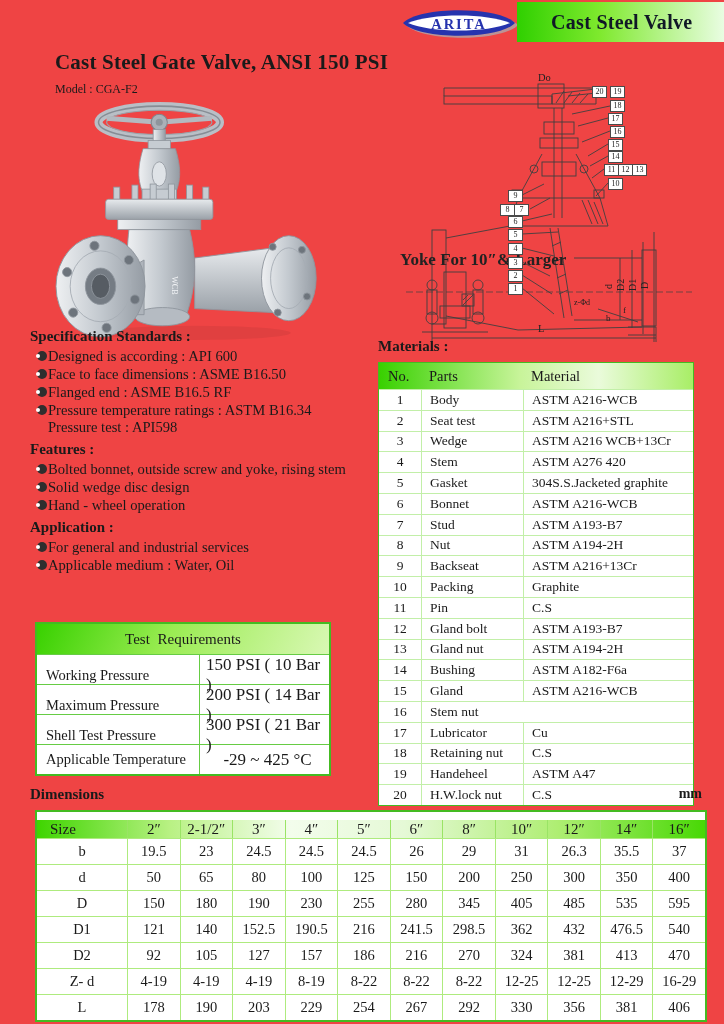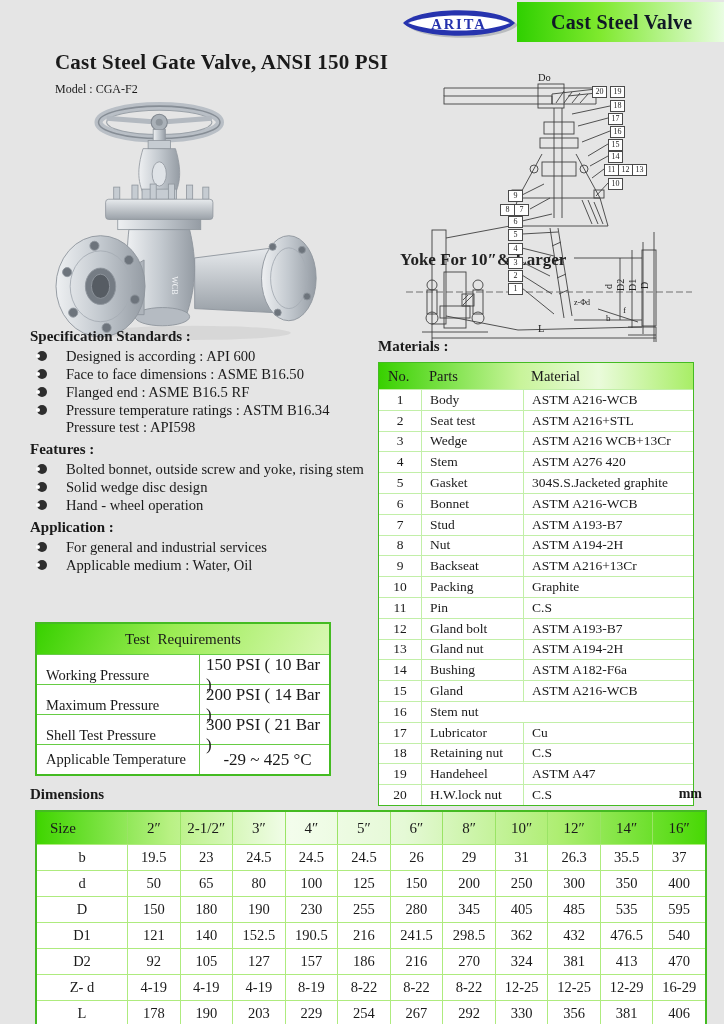--- a/index.html
+++ b/index.html
@@ -1,16 +1,16 @@
 <!DOCTYPE html>
 <html><head>
 <meta charset="utf-8">
 <style>
   html,body{margin:0;padding:0;background:#ffffff;}
-  #page{position:relative;width:724px;height:1024px;background:#e5e5e5;overflow:hidden;
+  #page{position:relative;width:724px;height:1024px;background:#ef4444;overflow:hidden;
         font-family:"Liberation Serif","DejaVu Serif",serif;color:#1a1a1a;}
 
   
   .logo{position:absolute;left:401px;top:3px;width:116px;height:40px;}
   .banner{position:absolute;left:517px;top:2px;width:207px;height:40px;
           background:linear-gradient(90deg,#2fd000 0%,#7fe92e 40%,#e9fde2 100%);
           display:flex;align-items:center;}
   .banner span{font-size:20px;font-weight:bold;color:#101826;padding-left:34px;letter-spacing:.3px;}
 
   .page-title{position:absolute;left:55px;top:50px;font-size:21px;font-weight:bold;letter-spacing:.2px;}
@@ -24,21 +24,21 @@
       font:8px/10px "Liberation Serif","DejaVu Serif",serif;min-width:11px;height:10px;
       text-align:center;padding:0 1px;color:#222;}
   .dl{position:absolute;font-size:10.5px;color:#222;}
   .rot{transform:rotate(-90deg);transform-origin:left bottom;font-size:10px;}
   .yoke-note{position:absolute;left:8px;top:184px;font-size:17px;font-weight:bold;color:#222;}
 
   
   .specs{position:absolute;left:30px;top:328px;width:348px;}
   .specs h3{font-size:15px;font-weight:bold;margin:5px 0 3px;}
   .specs h3:first-child{margin-top:0;}
-  .b-item{display:flex;gap:19px;margin:1px 0 1px 7px;font-size:14.6px;line-height:17px;}
+  .b-item{display:flex;gap:1px;margin:1px 0 1px 7px;font-size:14.6px;line-height:17px;}
   .bullet{flex:0 0 10px;width:10px;height:10px;border-radius:50%;background:#2e2e2e;
           margin-top:3px;position:relative;}
   .bullet::after{content:'';position:absolute;left:-1px;top:3px;width:4px;height:4px;
           border-radius:50%;background:#fff;}
   .b-text{flex:1;}
   .cont{margin:0;}
 
   
   .tr-table{position:absolute;left:35px;top:622px;width:292px;border:2px solid #44bb22;background:#fff;}
   .tr-head{height:30px;display:flex;align-items:center;justify-content:center;font-size:15px;
@@ -61,23 +61,23 @@
   .mat-row>div{display:flex;align-items:center;}
   .mc-no{justify-content:center;}
   .mc-part,.mc-mat{padding-left:8px;border-left:1px solid #c2efa8;}
 
   
   .dims-caption{position:absolute;left:30px;top:786px;width:672px;display:flex;
                 justify-content:space-between;font-weight:bold;}
   .dims-caption .t1{font-size:15px;}
   .dims-caption .t2{font-size:14px;}
   .dim-table{position:absolute;left:35px;top:810px;width:668px;border:2px solid #44bb22;background:#fff;}
-  .d-hrow{display:grid;grid-template-columns:90px repeat(11,1fr);height:32px;
+  .d-hrow{display:grid;grid-template-columns:90px repeat(11,1fr);height:18px;
           background:linear-gradient(90deg,#3fd500 0%,#b9f184 20%,#f3fdec 38%,#e5f9d6 55%,#aeee72 78%,#48d805 100%);
-          font-size:15px;}
+          font-size:15px;margin-top:8px;}
   .dh{display:flex;align-items:center;justify-content:center;border-left:1px solid #9ae465;}
   .dh:first-child{border-left:none;justify-content:flex-start;padding-left:13px;}
   .d-row{display:grid;grid-template-columns:90px repeat(11,1fr);height:25px;
          border-top:1px solid #aeeb7e;font-size:14.5px;}
   .dc{display:flex;align-items:center;justify-content:center;border-left:1px solid #aeeb7e;}
   .dc:first-child{border-left:none;}
 </style>
 </head>
 <body>
 

